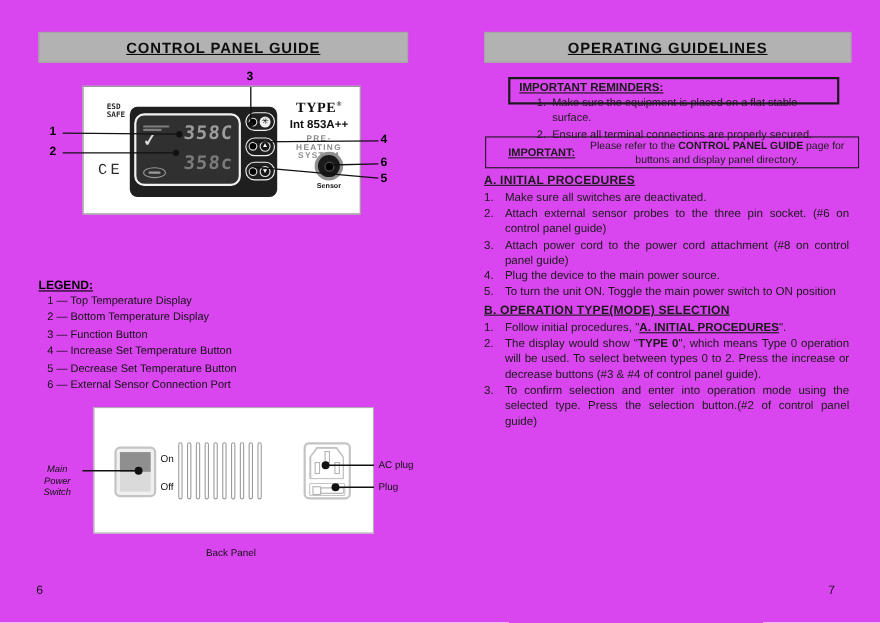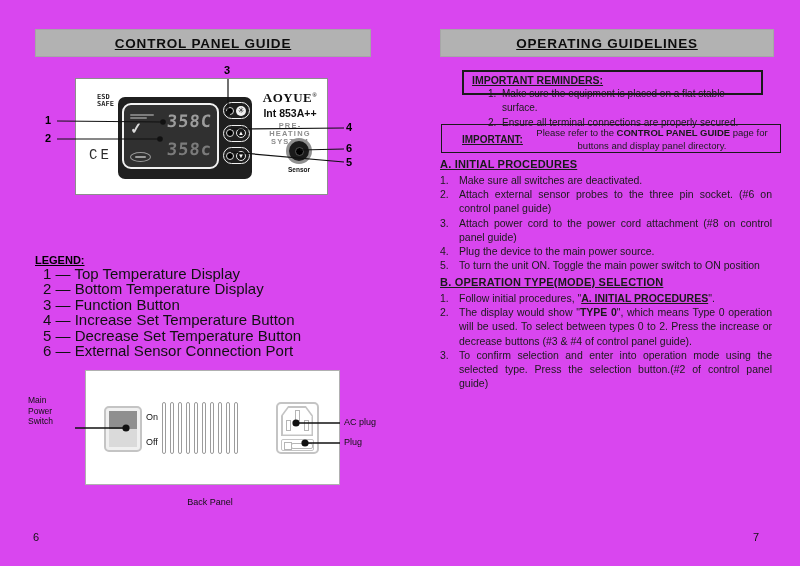--- a/index.html
+++ b/index.html
@@ -53,21 +53,21 @@
   .sensorlbl{position:absolute;left:202px;top:87px;width:42px;text-align:center;
              font-size:6.5px;font-weight:bold;color:#111;}
 
   
   .co{position:absolute;font-weight:bold;font-size:11px;color:#000;}
   .overlay{position:absolute;pointer-events:none;}
 
   
   .legend{position:absolute;left:35px;top:254px;width:300px;}
   .legend .ttl{font-size:11px;font-weight:bold;text-decoration:underline;color:#000;}
-  .legend .li{font-size:15px;line-height:15.4px;padding-left:8px;color:#111;}
+  .legend .li{font-size:10px;line-height:15.4px;padding-left:8px;color:#111;}
   .legend .li:first-of-type{margin-top:3px;}
 
   
   .bp-fig{position:absolute;left:85px;top:370px;width:253px;height:113px;border:1px solid #b0b0b0;background:#fff;}
   .pswitch{position:absolute;left:18px;top:35px;width:38px;height:46px;border:2px solid #c4c4c4;
            border-radius:5px;background:#f0f0f0;box-sizing:border-box;padding:3px;}
   .pswitch .onhalf{height:50%;background:#8f8f8f;}
   .pswitch .offhalf{height:50%;background:#dadada;}
   .vents{position:absolute;left:76px;top:31px;display:flex;gap:4px;height:52px;}
   .vent{width:2px;border:1px solid #9c9c9c;border-radius:2px;background:#fff;}
@@ -143,21 +143,21 @@
           <span class="ic tri">▲</span>
         </div>
         <div class="pbtn">
           <span class="ind"></span>
           <span class="ic tri">▼</span>
         </div>
       </div>
     </div>
 
     <div class="brandblk">
-      <div class="brand"><span>AOYUE</span><sup>®</sup></div>
+      <div class="brand"><span>TYPE</span><sup>®</sup></div>
       <div class="model">Int 853A++</div>
       <div class="prod">
         <div>PRE-HEATING</div>
         <div>SYSTEM</div>
       </div>
     </div>
     <div class="sensorport">
         <span class="pin"></span>
       </div>
     <div class="sensorlbl">Sensor</div>
@@ -223,21 +223,21 @@
   </div>
 
   <svg class="overlay" style="left:20px;top:360px;" width="380" height="150">
     <line x1="55" y1="68" x2="106" y2="68" stroke="#111" stroke-width="1.4"></line>
       <circle cx="106" cy="68" r="3.6" fill="#111"></circle>
     <line x1="276" y1="63" x2="320" y2="63" stroke="#111" stroke-width="1.4"></line>
       <circle cx="276" cy="63" r="3.6" fill="#111"></circle>
     <line x1="285" y1="83" x2="320" y2="83" stroke="#111" stroke-width="1.4"></line>
       <circle cx="285" cy="83" r="3.6" fill="#111"></circle>
   </svg>
-  <div class="bp-lbl" style="left:28px;top:395px;width:48px;line-height:10.5px;font-size:8.5px;">
+  <div class="bp-lbl" style="left:28px;top:421px;width:48px;text-align:center;line-height:10.5px;font-size:8.5px;font-style:italic;">
     <div>Main</div>
     <div>Power Switch</div>
   </div>
   <div class="bp-lbl" style="left:146px;top:412px;">On</div>
   <div class="bp-lbl" style="left:146px;top:437px;">Off</div>
   <div class="bp-lbl" style="left:344px;top:417px;">AC plug</div>
   <div class="bp-lbl" style="left:344px;top:437px;">Plug</div>
   <div class="bp-caption">Back Panel</div>
 
   <div class="pgnum" style="left:33px;top:531px;">6</div>

